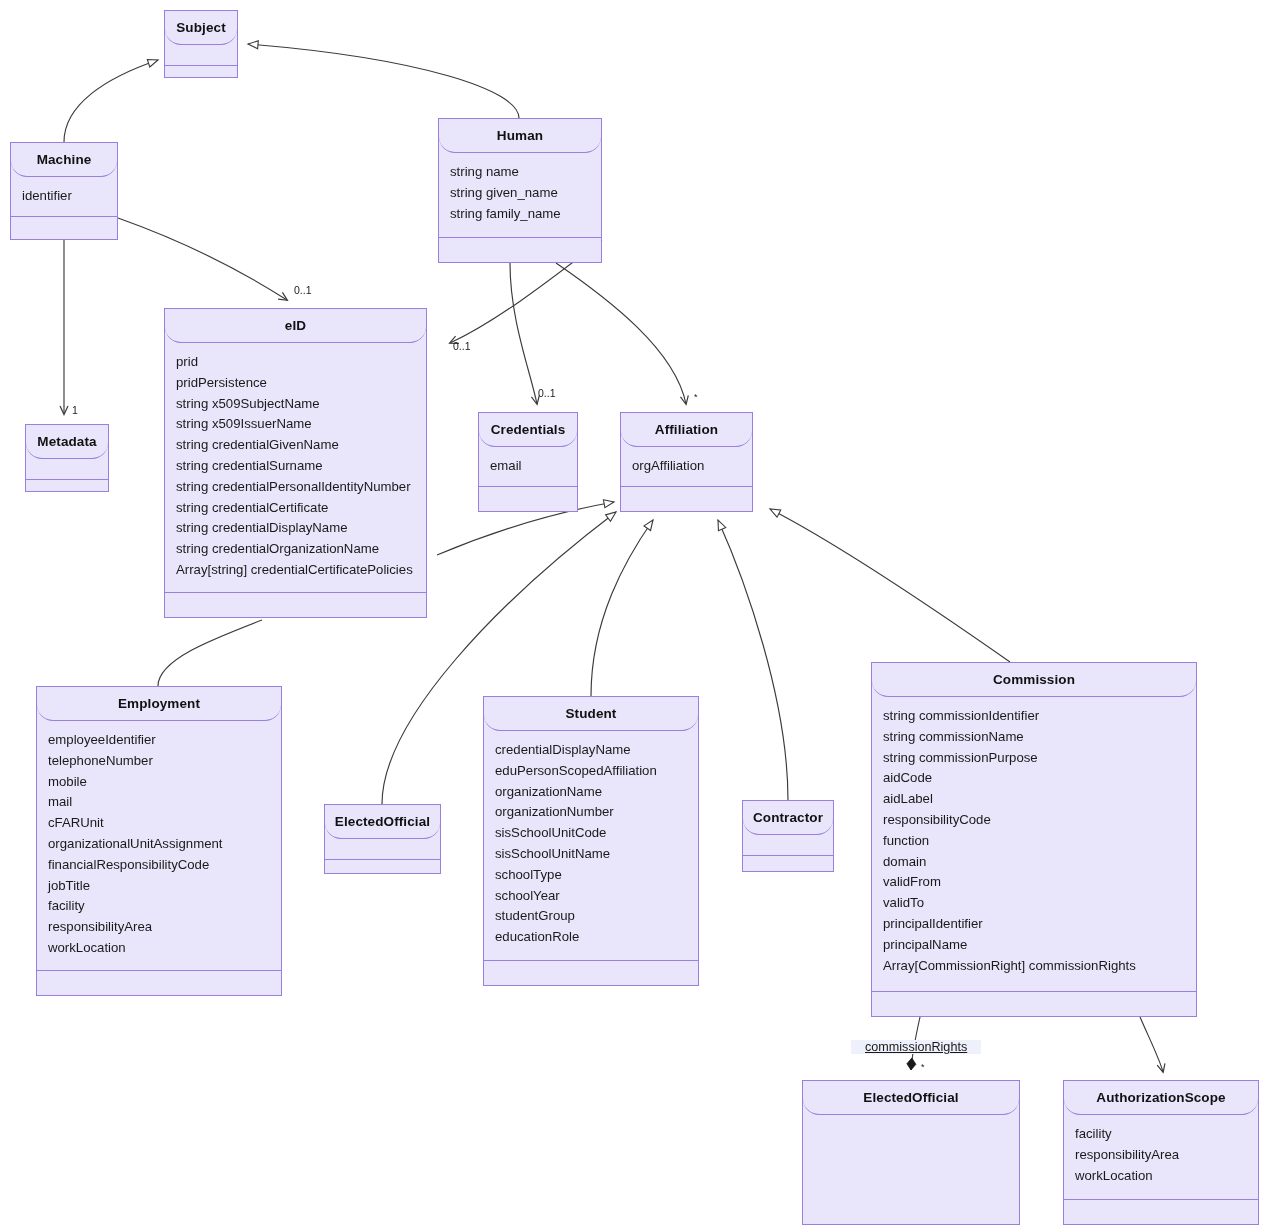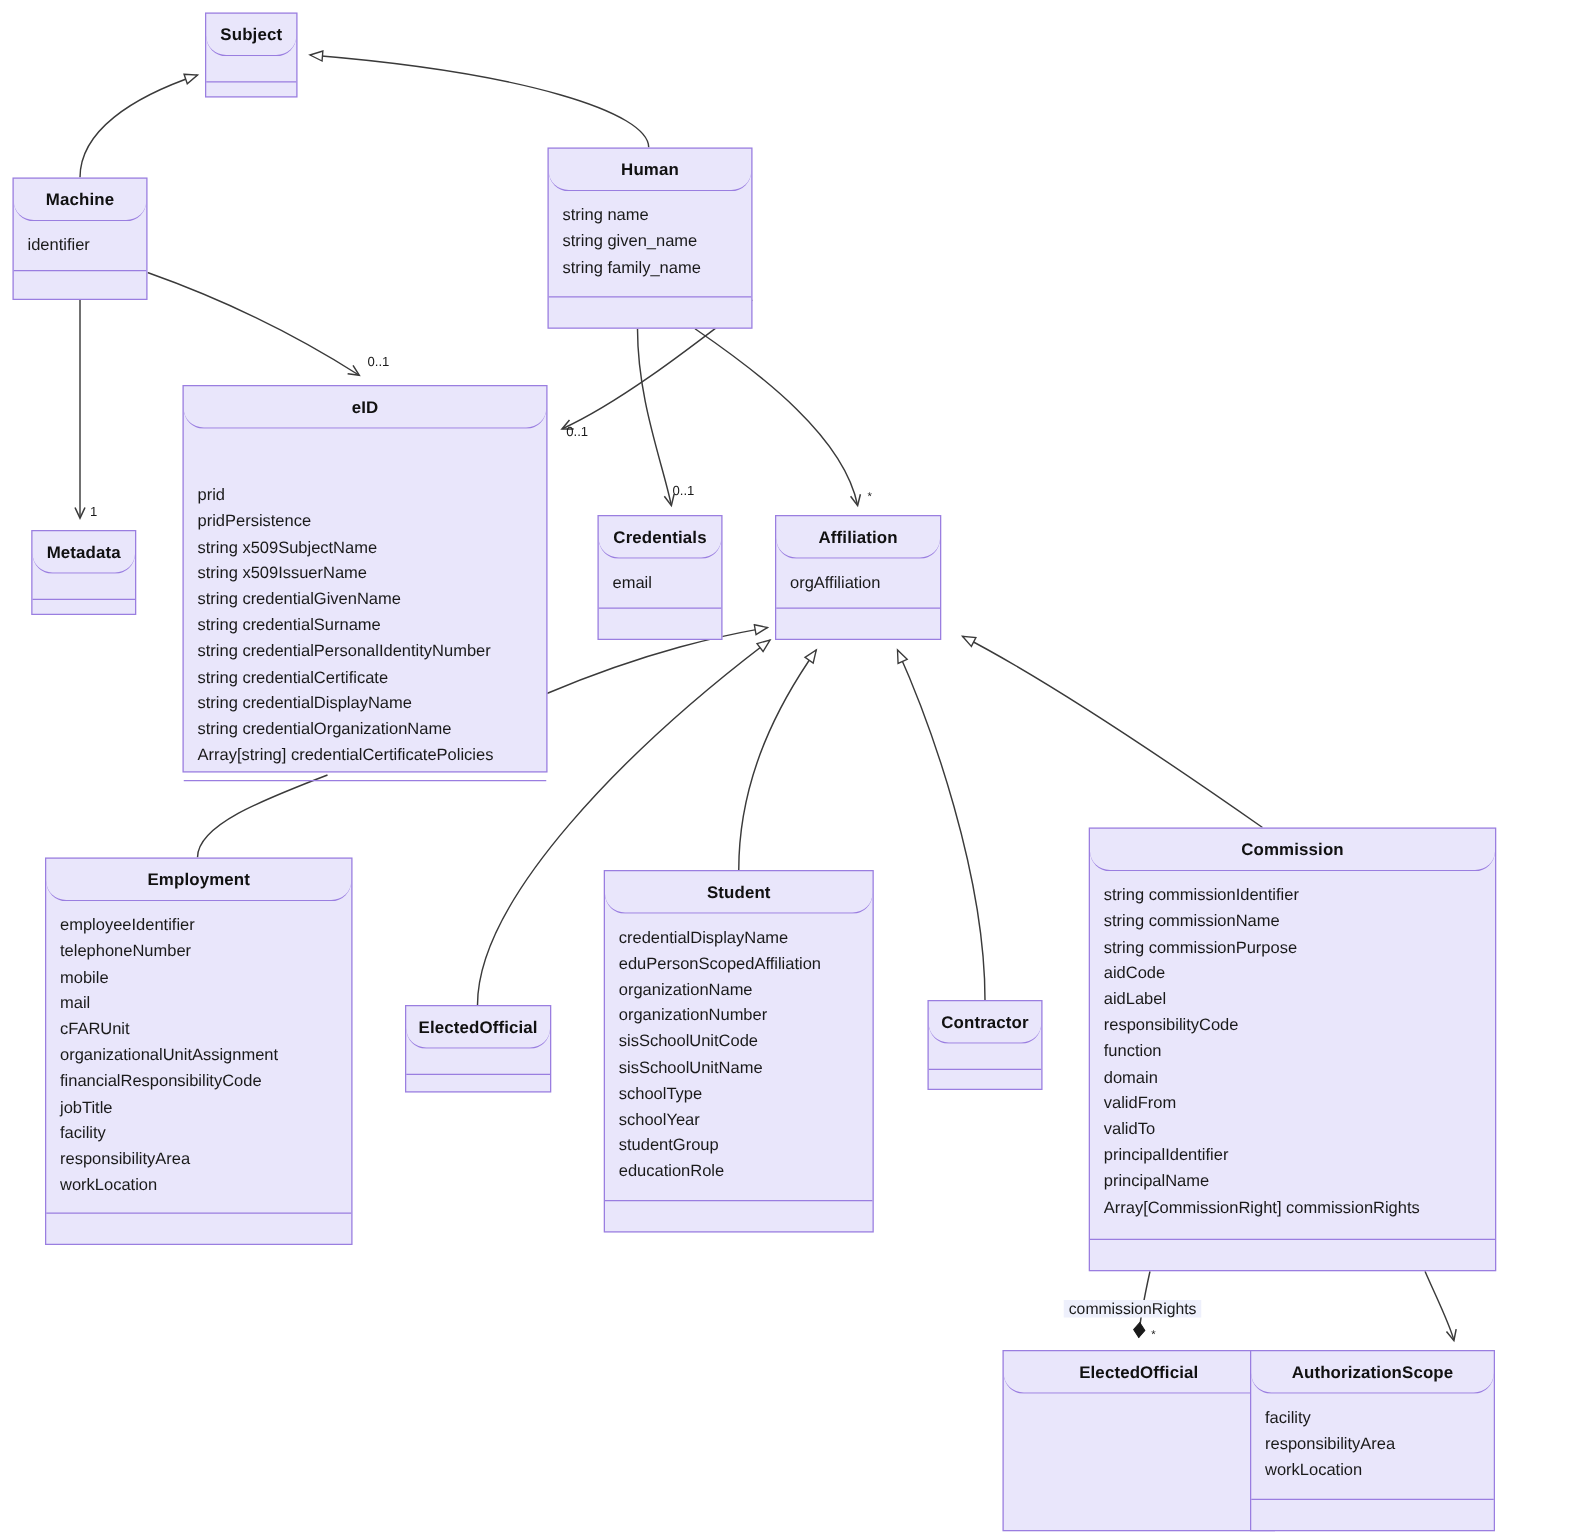--- a/index.html
+++ b/index.html
@@ -72,21 +72,22 @@
   .edge-label {
     position: absolute;
     font-size: 10.5px;
     color: #1a1a1a;
     z-index: 4;
     white-space: nowrap;
   }
   .edge-label.assoc-name {
     font-size: 12.6px;
     background: #eef0fc;
-    padding: 0 4px;
+    padding: 0 14px;
+    text-decoration: underline;
   }
   .edge-label.star {
     font-size: 9px;
   }
 </style>
 </head>
 <body>
 
 <div id="canvas">
 
@@ -160,21 +161,21 @@
     </div>
     <div class="uml-ops"></div>
   </div>
 
   <div class="uml-class" style="left:25px; top:424px; width:84px; height:68px;">
     <div class="uml-title">Metadata</div>
     <div class="uml-attrs empty"></div>
     <div class="uml-ops"></div>
   </div>
 
-  <div class="uml-class" style="left:146px; top:308px; width:292px; height:310px;gap:34px;">
+  <div class="uml-class" style="left:164px; top:308px; width:263px; height:310px;">
     <div class="uml-title">eID</div>
     <div class="uml-attrs">
       <div class="attr-line">prid</div>
       <div class="attr-line">pridPersistence</div>
       <div class="attr-line">string x509SubjectName</div>
       <div class="attr-line">string x509IssuerName</div>
       <div class="attr-line">string credentialGivenName</div>
       <div class="attr-line">string credentialSurname</div>
       <div class="attr-line">string credentialPersonalIdentityNumber</div>
       <div class="attr-line">string credentialCertificate</div>
@@ -266,21 +267,21 @@
       <div class="attr-line">Array[CommissionRight] commissionRights</div>
     </div>
     <div class="uml-ops"></div>
   </div>
 
   <div class="uml-class" style="left:802px; top:1080px; width:218px; height:145px;">
     <div class="uml-title">ElectedOfficial</div>
     <div class="uml-ops"></div>
   </div>
 
-  <div class="uml-class" style="left:1000px; top:1080px; width:196px; height:145px;">
+  <div class="uml-class" style="left:1063px; top:1080px; width:196px; height:145px;">
     <div class="uml-title">AuthorizationScope</div>
     <div class="uml-attrs">
       <div class="attr-line">facility</div>
       <div class="attr-line">responsibilityArea</div>
       <div class="attr-line">workLocation</div>
     </div>
     <div class="uml-ops"></div>
   </div>
 
   <div class="edge-label" style="left:72px; top:404px;">1</div>

